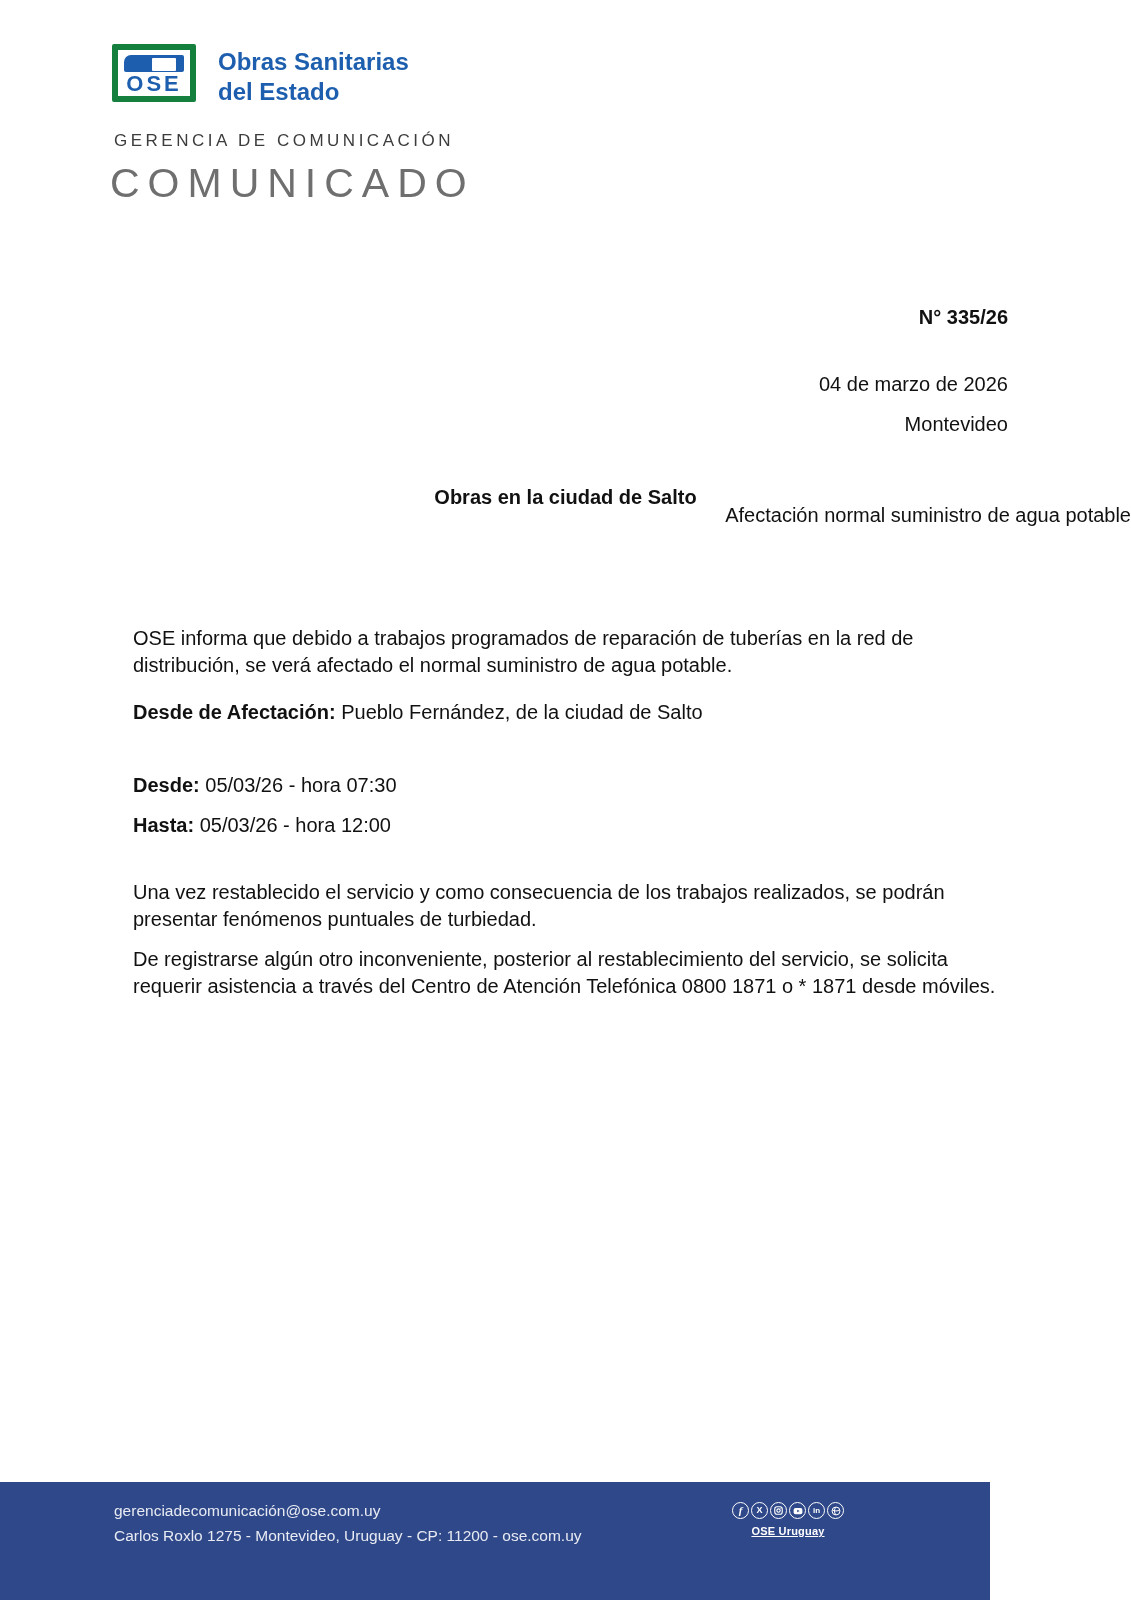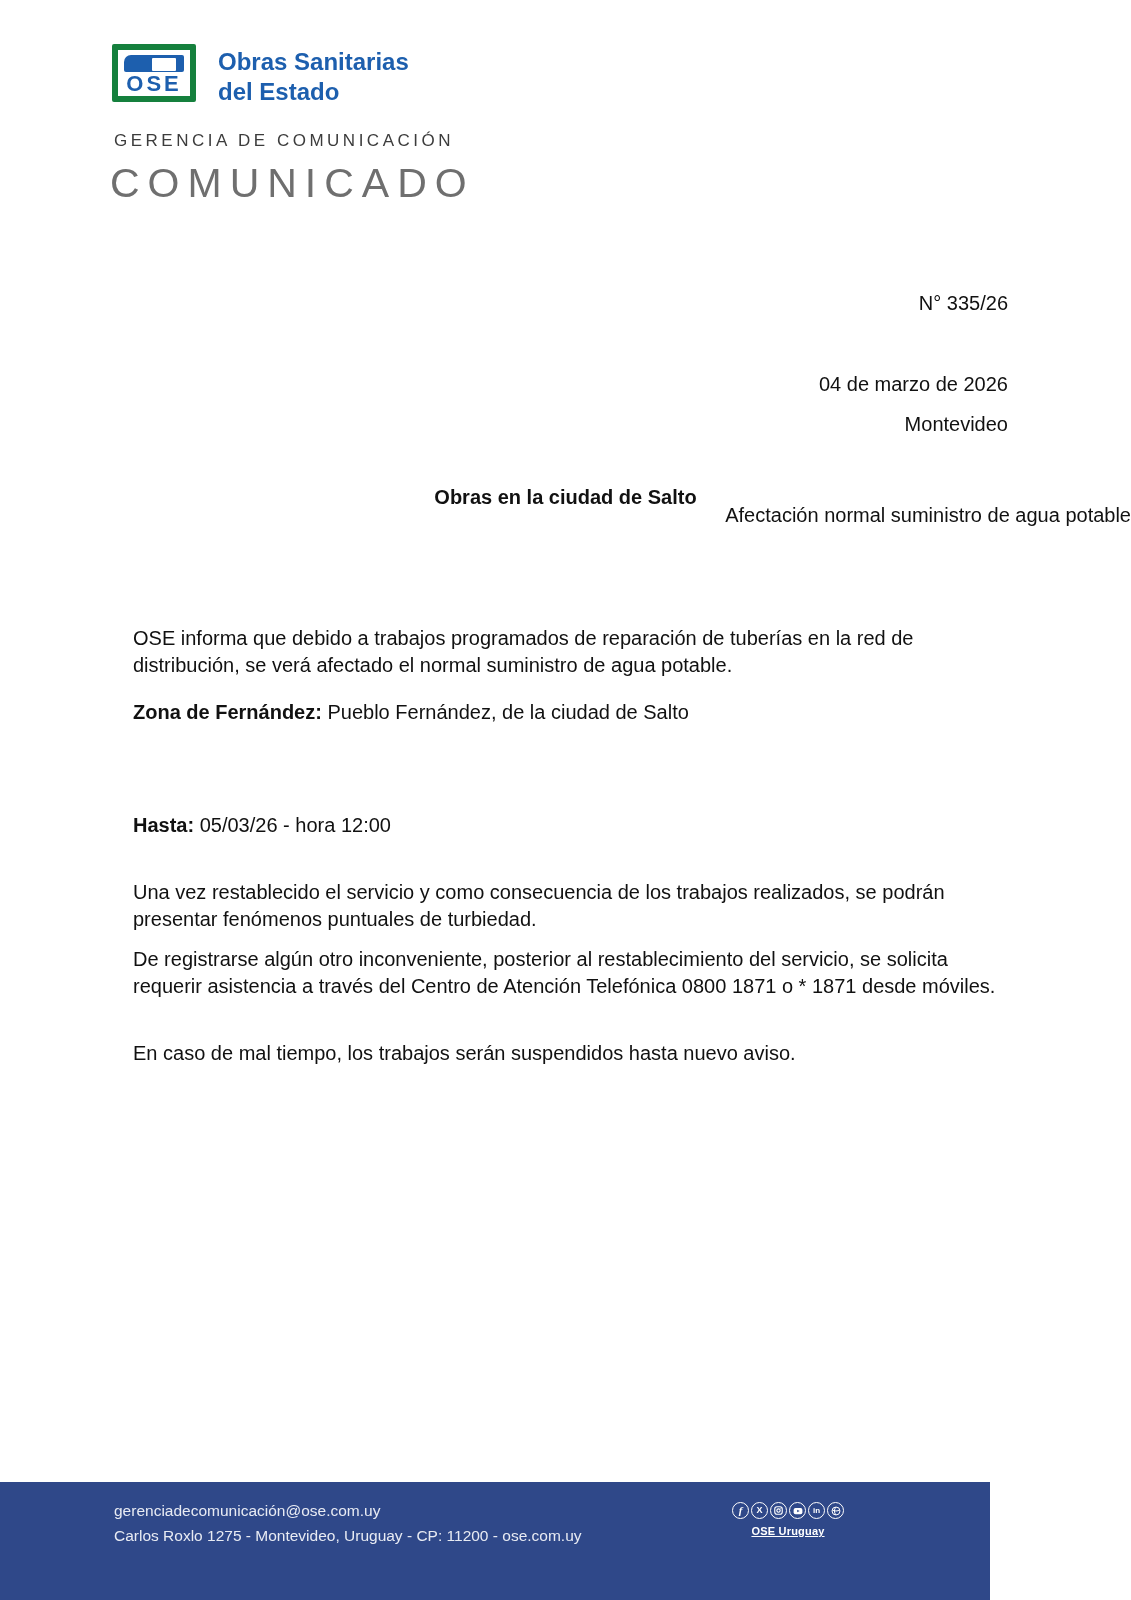--- a/index.html
+++ b/index.html
@@ -90,21 +90,21 @@
   }
 
   
   .meta-number, .meta-date, .meta-city {
     position: absolute;
     right: 123px;
     font-size: 20px;
     color: #111111;
     text-align: right;
   }
-  .meta-number { top: 292px; }
+  .meta-number { top: 306px; font-weight: bold; }
   .meta-date   { top: 373px; }
   .meta-city   { top: 413px; }
 
   
   .doc-title {
     position: absolute;
     top: 486px;
     left: 0;
     width: 100%;
     text-align: center;
@@ -214,28 +214,28 @@
 
   <div class="meta-number">N° 335/26</div>
   <div class="meta-date">04 de marzo de 2026</div>
   <div class="meta-city">Montevideo</div>
 
   <div class="doc-title">Obras en la ciudad de Salto</div>
   <div class="doc-subtitle">Afectación normal suministro de agua potable</div>
 
   <div class="bodyblock b-intro">OSE informa que debido a trabajos programados de reparación de tuberías en la red de distribución, se verá afectado el normal suministro de agua potable.</div>
 
-  <div class="bodyblock b-zone"><span class="lbl">Zona de Fernández:</span><span> Pueblo Fernández, de la ciudad de Salto</span></div>
-
+  <div class="bodyblock b-zone"><span class="lbl">Desde de Afectación:</span><span> Pueblo Fernández, de la ciudad de Salto</span></div>
+
+  <div class="bodyblock b-from"><span class="lbl">Desde:</span><span> 05/03/26 - hora 07:30</span></div>
 
   <div class="bodyblock b-to"><span class="lbl">Hasta:</span><span>  05/03/26 - hora 12:00</span></div>
 
   <div class="bodyblock b-p1">Una vez restablecido el servicio y como consecuencia de los trabajos realizados, se podrán presentar fenómenos puntuales de turbiedad.</div>
   <div class="bodyblock b-p2">De registrarse algún otro inconveniente, posterior al restablecimiento del servicio, se solicita requerir asistencia a través del Centro de Atención Telefónica 0800 1871 o * 1871 desde móviles.</div>
-  <div class="bodyblock b-p3">En caso de mal tiempo, los trabajos serán suspendidos hasta nuevo aviso.</div>
 
   <div class="footer">
     <div class="footer-contact">
       <div>gerenciadecomunicación@ose.com.uy</div>
       <div>Carlos Roxlo 1275 - Montevideo, Uruguay - CP: 11200 - ose.com.uy</div>
     </div>
     <div class="footer-social">
       <div class="icon-row">
         <span class="sicon">
             <span style="font-family:'Liberation Serif',serif;font-size:11px;font-style:italic;">f</span>

